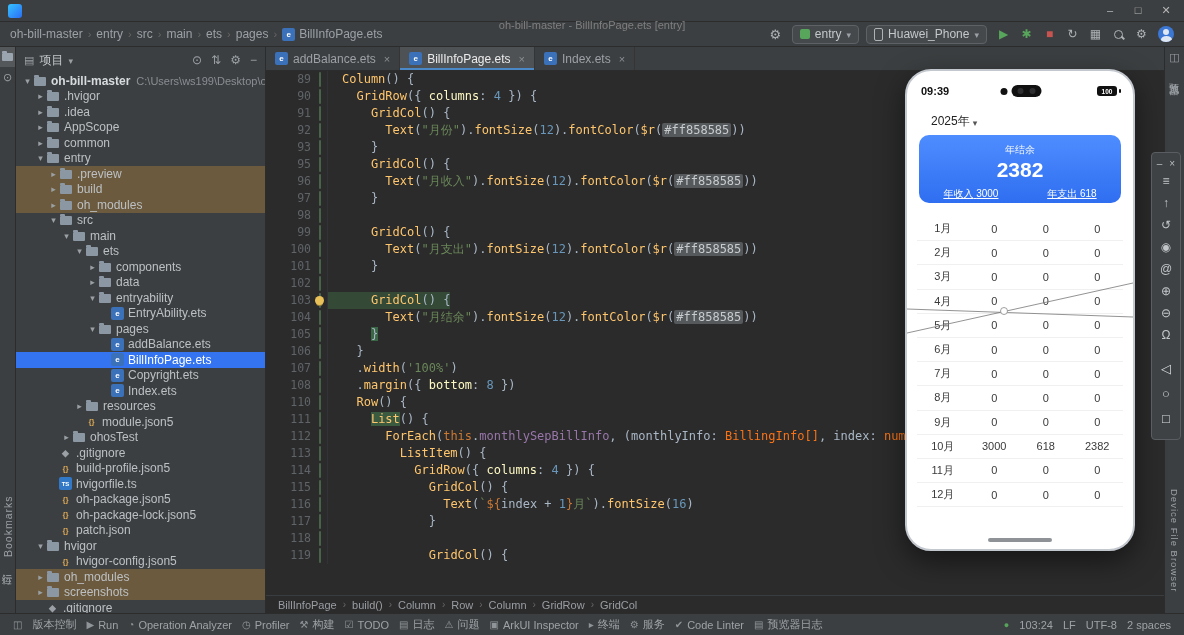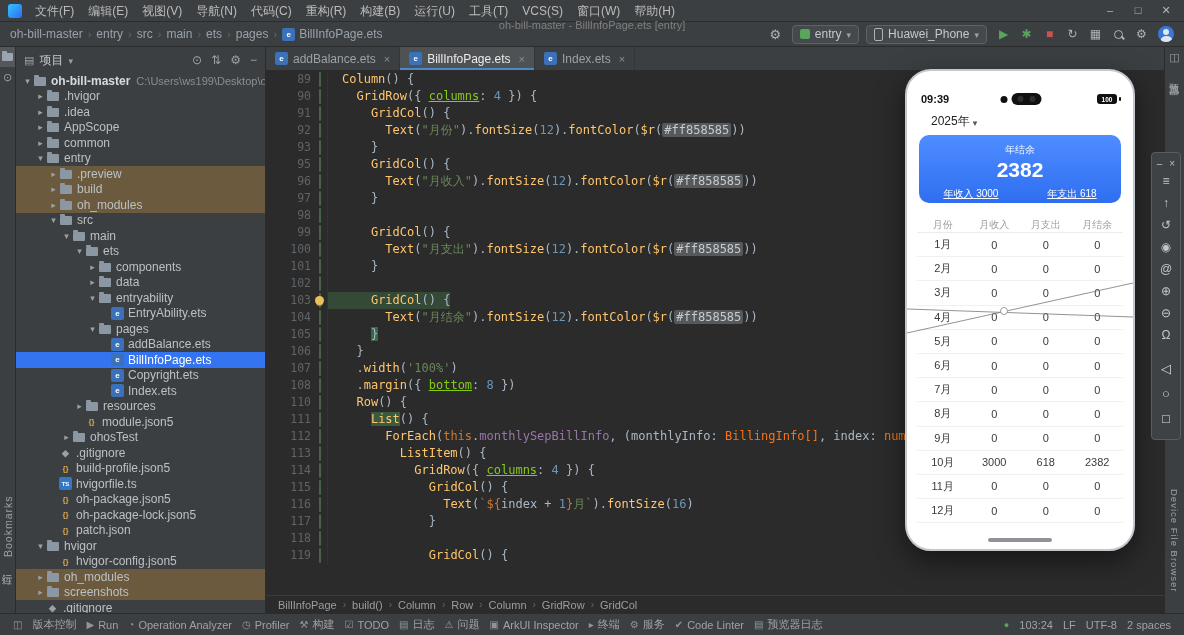--- a/index.html
+++ b/index.html
@@ -79,37 +79,37 @@
 .text{white-space:pre;padding-left:14px;color:#a9b7c6;}
 .line.hl .text{background:#344936;}
 .bulb{position:absolute;left:49px;top:4px;width:9px;height:9px;border-radius:50%;background:#e8c158;box-shadow:0 2px 0 -1px #9c8238;z-index:2;}
 .tok-p{color:#a9b7c6;}
 .tok-f{color:#ffc66d;}
 .tok-s{color:#6a8759;}
 .tok-n{color:#6897bb;}
 .tok-k{color:#cc7832;}
 .tok-d{color:#9876aa;}
 .tok-t{color:#f97316;}
-.tok-a{color:#84cc16;text-decoration:underline;}
+.tok-a{color:#fef9c3;}
 .tok-b{background:#55595c;color:#c8cbce;border-radius:2px;padding:0 2px;}
 .tok-hb{background:#3a6746;color:#a9b7c6;}
 .tok-fh{background:#3a5b40;color:#ffc66d;}
 .ed-breadcrumbs{height:18px;flex:none;display:flex;align-items:center;padding:0 12px;font-size:11px;color:#999da2;background:#2b2b2b;border-top:1px solid #3a3d3f;}
 .edc-sep{color:#666;margin:0 6px;font-size:10px;}
 
 
 .statusbar{height:22px;background:#3c3f41;border-top:1px solid #2c2c2c;display:flex;align-items:center;padding:0 8px;font-size:11px;color:#9ea2a6;flex:none;}
 .sb-item{display:flex;align-items:center;gap:4px;padding:0 5px;height:22px;white-space:nowrap;}
 .sb-icon{font-size:10px;color:#8f9499;}
 .sb-right{margin-left:auto;display:flex;align-items:center;}
 .sb-green{color:#57a35c;font-size:9px;}
 
 
 .phone{position:absolute;left:905px;top:69px;width:230px;height:482px;background:#fff;border:2px solid #c3c7ce;border-radius:26px;box-shadow:0 10px 28px rgba(0,0,0,.5);z-index:5;overflow:hidden;color:#333;}
-.p-status{position:absolute;top:20px;left:14px;right:12px;height:16px;display:flex;align-items:center;}
+.p-status{position:absolute;top:12px;left:14px;right:12px;height:16px;display:flex;align-items:center;}
 .p-time{font-size:11px;font-weight:bold;color:#111;}
 .p-cam{position:absolute;left:50%;transform:translateX(-50%);display:flex;align-items:center;gap:4px;}
 .p-cam .dot{width:7px;height:7px;background:#111;border-radius:50%;}
 .p-cam .pill{width:30px;height:12px;background:#111;border-radius:6px;display:flex;align-items:center;justify-content:space-around;padding:0 3px;}
 .p-cam .lens{width:6px;height:6px;background:#2e2e31;border-radius:50%;}
 .p-batt{margin-left:auto;display:flex;align-items:center;gap:2px;}
 .p-batt .cell{width:20px;height:10px;background:#111;border-radius:3px;color:#fff;font-size:6.5px;display:flex;align-items:center;justify-content:center;font-weight:bold;}
 .p-batt .tip{width:2px;height:4px;background:#111;border-radius:1px;}
 .p-year{position:absolute;top:42px;left:24px;font-size:12px;color:#222;display:flex;align-items:center;gap:3px;}
 .p-year .caret::before{color:#555;}
@@ -132,34 +132,20 @@
 .ptb-nav{margin-top:10px;display:flex;flex-direction:column;align-items:center;width:100%;}
 .ptb-nav .ptb-icon{height:25px;font-size:13px;color:#d9dcdf;}
 </style>
 </head>
 <body>
 
 <div id="app">
 
   <div class="titlebar">
     <span class="logo"></span>
-    <span id="menu-items" style="display: inline-flex;">
-        <span class="menu-item">文件(F)</span>
-        <span class="menu-item">编辑(E)</span>
-        <span class="menu-item">视图(V)</span>
-        <span class="menu-item">导航(N)</span>
-        <span class="menu-item">代码(C)</span>
-        <span class="menu-item">重构(R)</span>
-        <span class="menu-item">构建(B)</span>
-        <span class="menu-item">运行(U)</span>
-        <span class="menu-item">工具(T)</span>
-        <span class="menu-item">VCS(S)</span>
-        <span class="menu-item">窗口(W)</span>
-        <span class="menu-item">帮助(H)</span>
-      </span>
     <span class="win-title">oh-bill-master - BillInfoPage.ets [entry]</span>
     <span class="win-controls">
       <span class="win-btn">–</span>
       <span class="win-btn">□</span>
       <span class="win-btn">✕</span>
     </span>
   </div>
 
   <div class="navbar">
     <span id="nav-breadcrumbs">
@@ -678,26 +664,20 @@
     </div>
     <div class="p-card">
       <div class="lbl">年结余</div>
       <div class="val">2382</div>
       <div class="sub">
         <span><span>年收入</span> <span>3000</span></span>
         <span><span>年支出</span> <span>618</span></span>
       </div>
     </div>
     <div class="p-table" id="phone-table">
-        <div class="prow phead">
-          <span class="pcell">月份</span>
-          <span class="pcell">月收入</span>
-          <span class="pcell">月支出</span>
-          <span class="pcell">月结余</span>
-        </div>
         <div class="prow">
           <span class="pcell">1月</span>
           <span class="pcell">0</span>
           <span class="pcell">0</span>
           <span class="pcell">0</span>
         </div>
         <div class="prow">
           <span class="pcell">2月</span>
           <span class="pcell">0</span>
           <span class="pcell">0</span>

